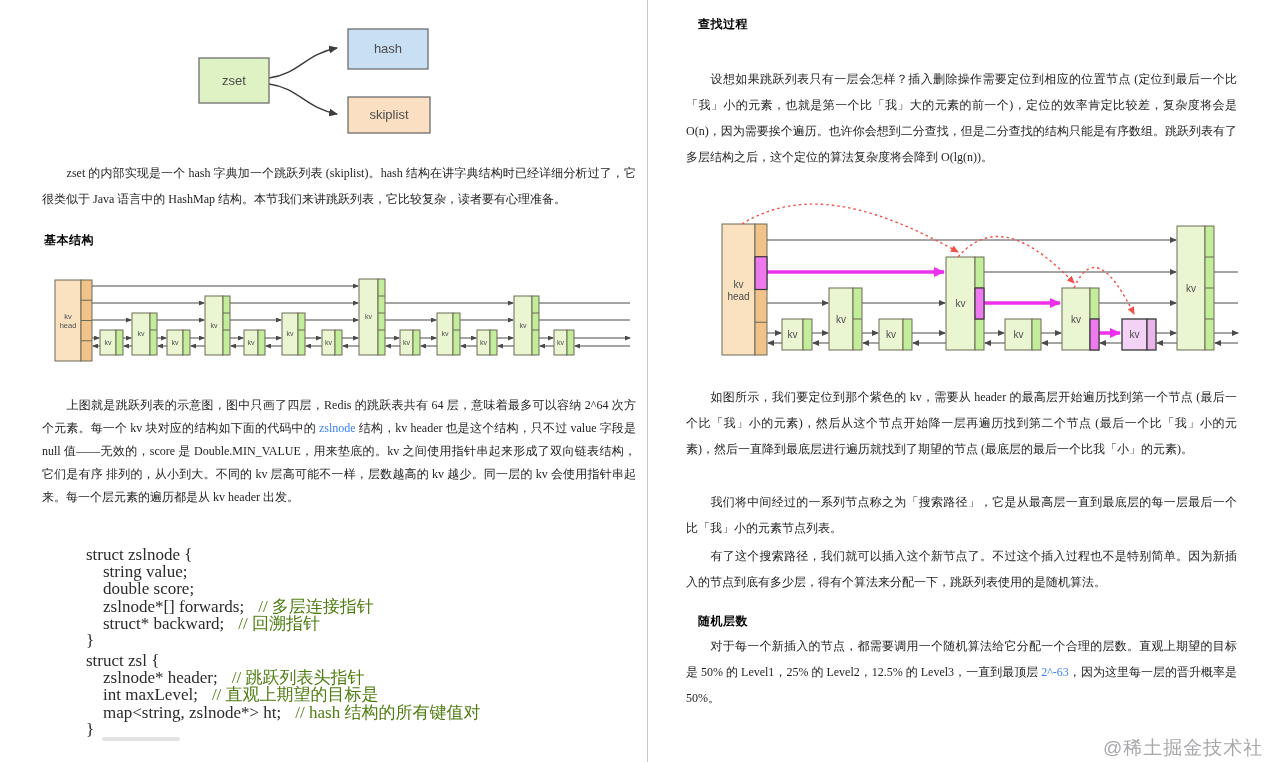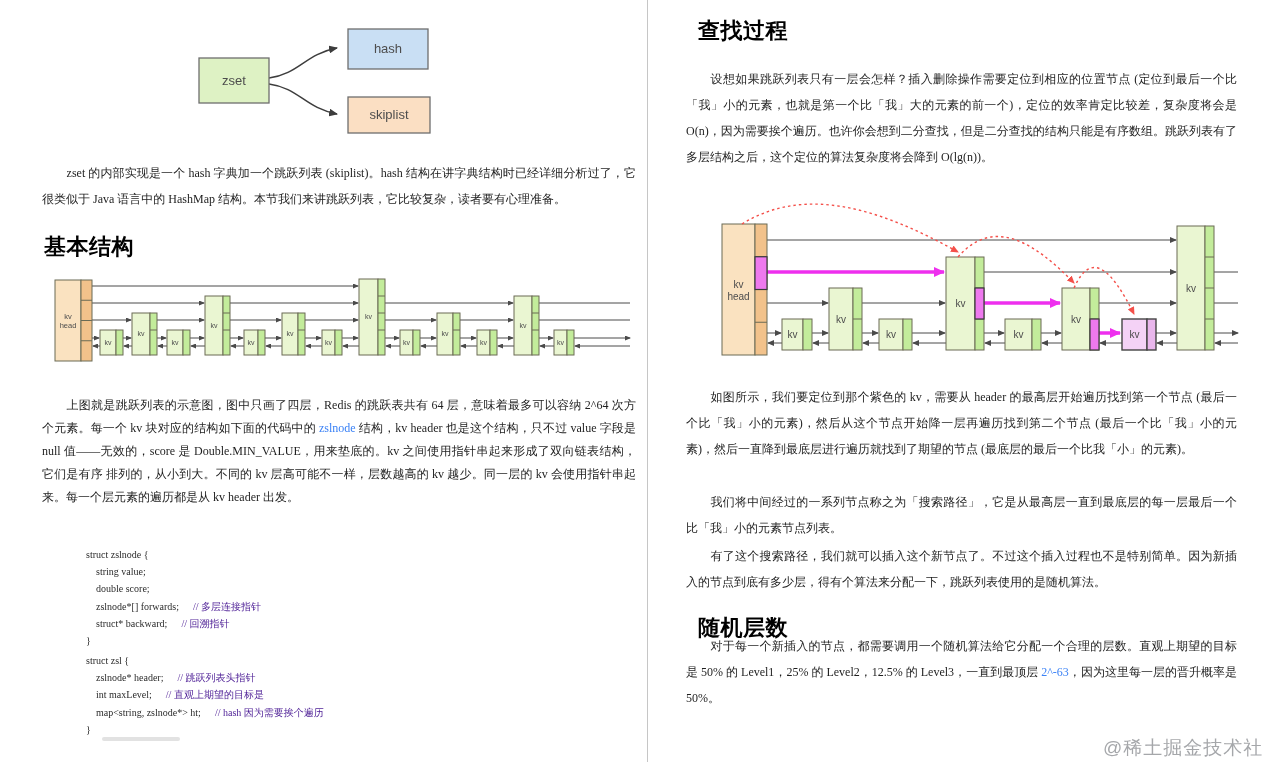--- a/index.html
+++ b/index.html
@@ -5,25 +5,25 @@
   html,body{margin:0;padding:0;background:#fff;}
   .page{position:relative;width:1281px;height:762px;background:#ffffff;overflow:hidden;
         font-family:"Liberation Serif","DejaVu Serif",serif;color:#1e1e1e;}
   .divider{position:absolute;left:647px;top:0;width:1px;height:762px;background:#c6c6c6;}
   .col{position:absolute;top:0;height:762px;}
   .col-left{left:42px;width:594px;}
   .col-right{left:686px;width:551px;}
   .para{position:absolute;left:0;width:100%;text-align:justify;text-indent:2.05em;
         font-size:12px;line-height:26px;}
   .h2{position:absolute;font-family:"Liberation Sans",sans-serif;font-weight:700;
-      font-size:22px;color:#000;letter-spacing:0.5px;}
+      font-size:12px;color:#000;letter-spacing:0.5px;}
   .red{color:#3b82f6;}
-  .codeblock{position:absolute;left:44px;font-size:10px;line-height:17.2px;color:#2b2b2b;}
+  .codeblock{position:absolute;left:44px;font-size:17px;line-height:17.2px;color:#2b2b2b;}
   .code-text{white-space:pre;}
-  .code-comment{color:#4c1d95;margin-left:14px;}
+  .code-comment{color:#4d7c0f;margin-left:14px;}
   .mono{position:absolute;font-family:"DejaVu Sans Mono","Liberation Mono",monospace;
         font-size:11.5px;line-height:19px;color:#a2a35f;white-space:pre;}
   .watermark{position:absolute;left:1103px;top:735px;font-family:"Liberation Sans",sans-serif;
              font-size:19px;color:#96989c;opacity:.85;letter-spacing:1px;}
   .smudge{position:absolute;left:60px;top:737px;width:78px;height:4px;background:#e2e2e2;
           border-radius:2px;}
   svg{position:absolute;display:block;}
   svg text{font-family:"Liberation Sans",sans-serif;fill:#4d4d4d;}
 </style>
 </head>
@@ -201,21 +201,21 @@
       <div class="code-line"><span class="code-text">    double score;</span><span class="code-comment"></span></div>
       <div class="code-line"><span class="code-text">    zslnode*[] forwards;</span><span class="code-comment">//  多层连接指针</span></div>
       <div class="code-line"><span class="code-text">    struct* backward;</span><span class="code-comment">//  回溯指针</span></div>
       <div class="code-line"><span class="code-text">}</span><span class="code-comment"></span></div>
     </div>
 
     <div class="codeblock" style="top:652px">
       <div class="code-line"><span class="code-text">struct zsl {</span><span class="code-comment"></span></div>
       <div class="code-line"><span class="code-text">    zslnode* header;</span><span class="code-comment">//  跳跃列表头指针</span></div>
       <div class="code-line"><span class="code-text">    int maxLevel;</span><span class="code-comment">//  直观上期望的目标是</span></div>
-      <div class="code-line"><span class="code-text">    map&lt;string, zslnode*&gt; ht;</span><span class="code-comment">//  hash 因为需要挨个遍历</span></div>
+      <div class="code-line"><span class="code-text">    map&lt;string, zslnode*&gt; ht;</span><span class="code-comment">//  hash 结构的所有键值对</span></div>
       <div class="code-line"><span class="code-text">}</span><span class="code-comment"></span></div>
     </div>
 
     <div class="smudge"></div>
   </div>
 
   <div class="col col-right">
 
     <div class="h2" style="top:16px;left:12px">查找过程</div>
 

